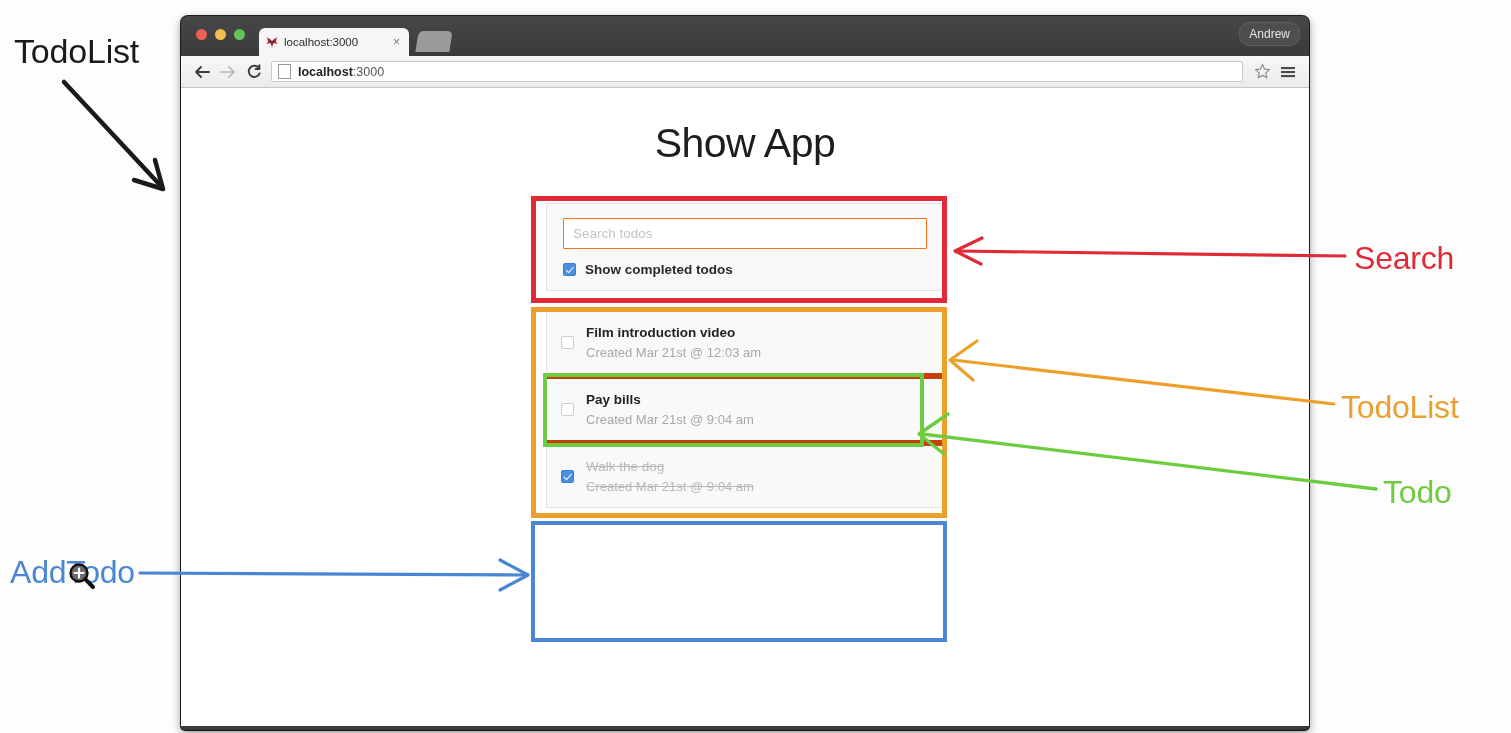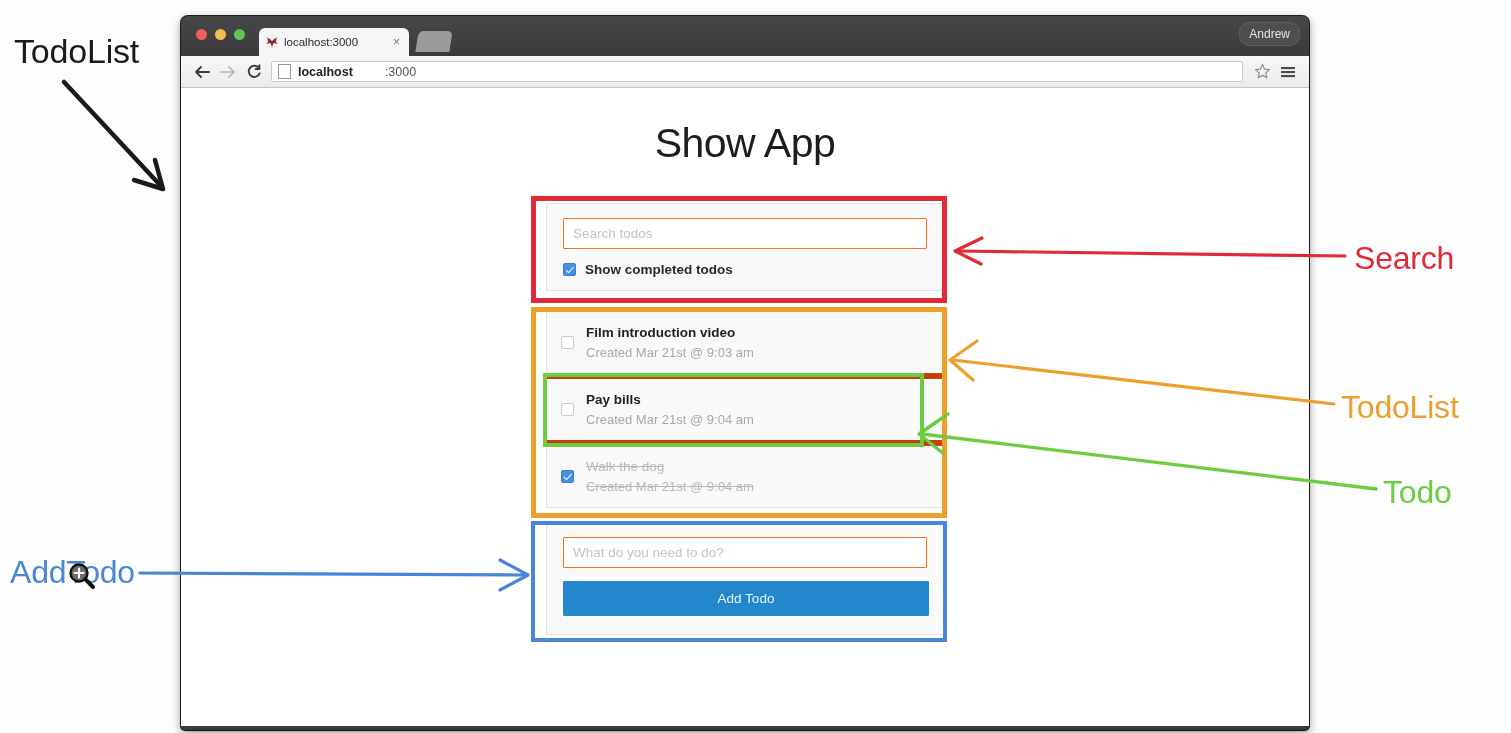--- a/index.html
+++ b/index.html
@@ -184,21 +184,21 @@
     border: 1px solid #9a9a9a;
     margin-right: 7px;
     flex: 0 0 auto;
     position: relative;
   }
   #url-text {
     font-size: 12.5px;
     color: #222;
   }
   #url-text .url-host { font-weight: bold; }
-  #url-text .url-port { color: #555; padding-left: 32px; }
+  #url-text .url-port { color: #555; }
 
   
   #viewport {
     position: relative;
     height: 638px;
     background: #ffffff;
     overflow: hidden;
   }
   #page-title {
     text-align: center;
@@ -415,21 +415,21 @@
           <span id="show-completed-label">Show completed todos</span>
         </div>
       </div>
 
       <div id="todo-list-panel" class="panel">
 
         <div class="todo-item">
           <span class="checkbox unchecked"></span>
           <span class="todo-text">
             <div class="todo-title">Film introduction video</div>
-            <div class="todo-date">Created Mar 21st @ 9:03 am</div>
+            <div class="todo-date">Created Mar 21st @ 12:03 am</div>
           </span>
         </div>
 
         <div class="todo-item">
           <span class="checkbox unchecked"></span>
           <span class="todo-text">
             <div class="todo-title">Pay bills</div>
             <div class="todo-date">Created Mar 21st @ 9:04 am</div>
           </span>
         </div>
@@ -437,24 +437,20 @@
         <div class="todo-item completed">
           <span class="checkbox checked"></span>
           <span class="todo-text">
             <div class="todo-title">Walk the dog</div>
             <div class="todo-date">Created Mar 21st @ 9:04 am</div>
           </span>
         </div>
 
       </div>
 
-      <div id="add-todo-panel" class="panel">
-        <div class="text-input">What do you need to do?</div>
-        <div id="add-todo-button">Add Todo</div>
-      </div>
 
     </div>
   </div>
 </div>
 
 <div id="hl-search" class="hl-box"></div>
 <div id="hl-todolist" class="hl-box"></div>
 <div id="hl-todo" class="hl-box"></div>
 <div id="hl-addtodo" class="hl-box"></div>
 

